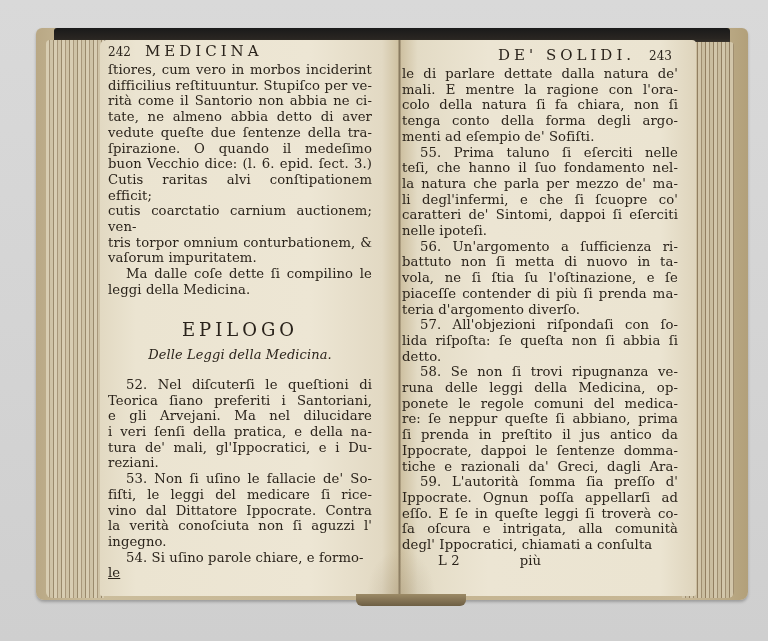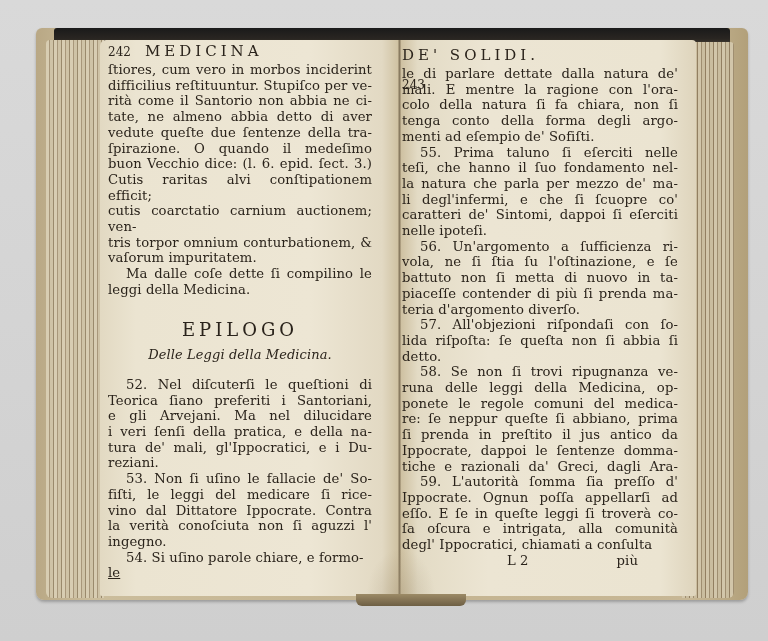--- a/index.html
+++ b/index.html
@@ -56,34 +56,34 @@
     letter-spacing:0.1px;
   }
   .text p, .text div { margin:0; }
   .left-text { left:108px; top:44px; width:264px; }
   .right-text { left:402px; top:48px; width:276px; }
   .running-head {
     display:flex; align-items:baseline; gap:14px;
     font-size:15px; letter-spacing:4px; height:18px;
   }
   .pageno { font-size:12px; letter-spacing:0; }
-  .rh-right { padding-right:6px;flex-direction:column; }
+  .rh-right { justify-content:flex-end; padding-right:6px; }
   .it { }
   .justify { text-align:justify; text-align-last:justify; }
   .last { text-align:left; text-align-last:left; }
   .indent { padding-left:18px; }
   .heading {
     text-align:center; font-size:18px; letter-spacing:4px;
     margin:24px 0 10px 0 !important;
   }
   .subheading {
     text-align:center; font-style:italic; font-size:13px;
     margin:0 0 14px 0 !important;
   }
-  .sig { display:flex; justify-content:flex-end; gap:88px; padding-right:40px;padding-left:36px; }
+  .sig { display:flex; gap:60px; padding-right:40px;padding-left:36px; }
   .catch { text-align:left; padding-right:16px;text-decoration:underline; }
   .crease {
     position:absolute; left:330px; top:520px; width:70px; height:50px;
     background: radial-gradient(ellipse at 50% 100%, rgba(160,145,115,0.35), rgba(160,145,115,0) 70%);
   }
   .spine-bottom {
     position:absolute; left:320px; top:566px; width:110px; height:12px;
     background: linear-gradient(180deg,#9c8a66,#6e5f44);
     border-radius:0 0 6px 6px;
   }
@@ -153,22 +153,22 @@
       <div class="justify"><span>colo della natura ſi fa chiara, non ſi</span></div>
       <div class="justify"><span>tenga conto della forma degli argo-</span></div>
       <div class="justify last"><span>menti ad eſempio de' Sofiſti.</span></div>
       <div class="justify indent"><span>55. Prima taluno ſi eſerciti nelle</span></div>
       <div class="justify"><span>teſi, che hanno il ſuo fondamento nel-</span></div>
       <div class="justify"><span>la natura che parla per mezzo de' ma-</span></div>
       <div class="justify"><span>li degl'infermi, e che ſi ſcuopre co'</span></div>
       <div class="justify"><span>caratteri de' Sintomi, dappoi ſi eſerciti</span></div>
       <div class="justify last"><span>nelle ipoteſi.</span></div>
       <div class="justify indent"><span>56. Un'argomento a ſufficienza ri-</span></div>
+      <div class="justify"><span>battuto non ſi metta di nuovo in ta-</span></div>
       <div class="justify"><span>vola, ne ſi ſtia ſu l'oſtinazione, e ſe</span></div>
-      <div class="justify"><span>battuto non ſi metta di nuovo in ta-</span></div>
       <div class="justify"><span>piaceſſe contender di più ſi prenda ma-</span></div>
       <div class="justify last"><span>teria d'argomento diverſo.</span></div>
       <div class="justify indent"><span>57. All'objezioni riſpondaſi con ſo-</span></div>
       <div class="justify"><span>lida riſpoſta: ſe queſta non ſi abbia ſi</span></div>
       <div class="justify last"><span>detto.</span></div>
       <div class="justify indent"><span>58. Se non ſi trovi ripugnanza ve-</span></div>
       <div class="justify"><span>runa delle leggi della Medicina, op-</span></div>
       <div class="justify"><span>ponete le regole comuni del medica-</span></div>
       <div class="justify"><span>re: ſe neppur queſte ſi abbiano, prima</span></div>
       <div class="justify"><span>ſi prenda in preſtito il jus antico da</span></div>

